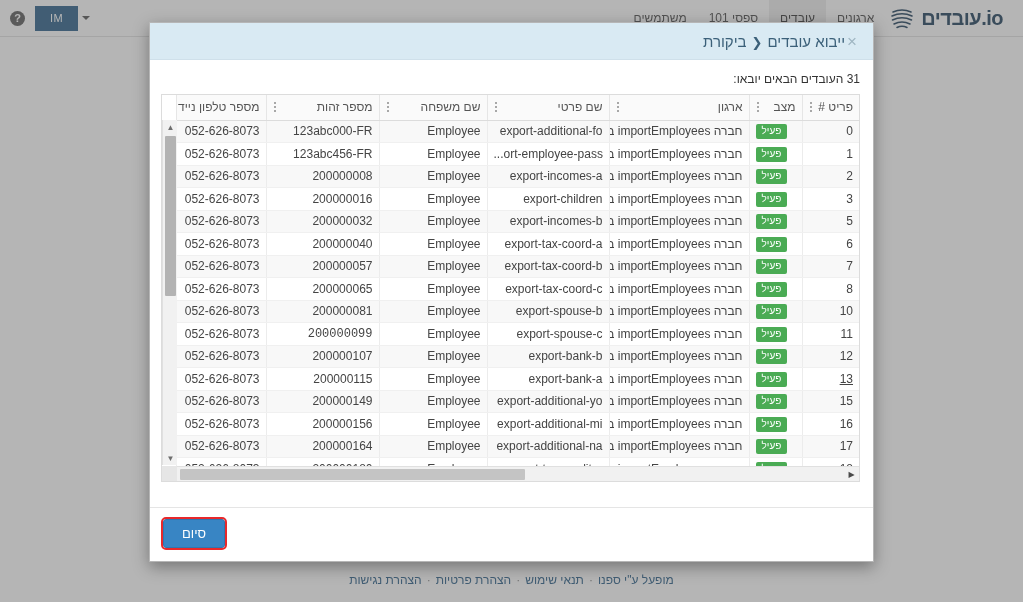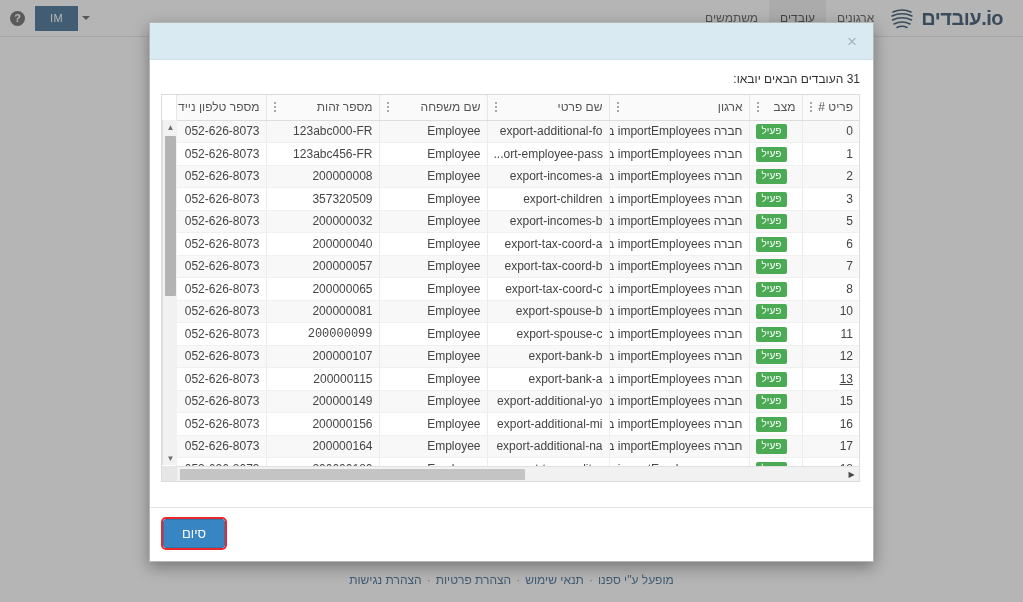--- a/index.html
+++ b/index.html
@@ -348,20 +348,21 @@
             <path d="M5 19 Q13 15 21 19"></path>
             <path d="M8 22.5 Q13 20 18 22.5"></path>
           </g>
         </svg>
       </span>
     </div>
 
     <nav class="nav-links">
       <a class="nav-link" href="#">ארגונים</a>
       <a class="nav-link active" href="#">עובדים</a>
+      <a class="nav-link" href="#">ספסי 101</a>
       <a class="nav-link" href="#">משתמשים</a>
     </nav>
 
     <div class="topbar-right-spacer"></div>
 
     <div class="topbar-left">
       <span class="help-icon">?</span>
       <span class="avatar-wrap">
         <span class="avatar">IM</span>
         <span class="caret-down"></span>
@@ -379,20 +380,23 @@
     <a href="#">הצהרת נגישות</a>
   </div>
 </div>
 
 <div id="overlay"></div>
 
 <div id="modal">
 
   <div class="modal-header">
     <button class="modal-close">×</button>
+    <div class="modal-title">
+      <span>ייבוא עובדים</span><span class="chev">❮</span><span>ביקורת</span>
+    </div>
   </div>
 
   <div class="modal-body">
     <p class="subtitle">31 העובדים הבאים יובאו:</p>
 
     <div class="grid-wrap">
       <table class="grid">
         <thead>
           <tr id="head-row">
               <th style="width: 57px;"><span>פריט #</span><span class="hmenu">
@@ -455,21 +459,21 @@
               <td class="cell-ltr" style="width: 108px;">Employee</td>
               <td class="cell-ltr" style="width: 113px;">200000008</td>
               <td class="cell-ltr" style="width: 90px;">052-626-8073</td>
             </tr>
             <tr>
               <td style="width: 57px;">3</td>
               <td style="width: 53px; text-align: left;"><span class="badge" style="background: rgb(74, 171, 84);">פעיל</span></td>
               <td style="width: 140px;">חברה importEmployees בע"...</td>
               <td class="cell-ltr" style="width: 122px;">export-children</td>
               <td class="cell-ltr" style="width: 108px;">Employee</td>
-              <td class="cell-ltr" style="width: 113px;">357320509</td>
+              <td class="cell-ltr" style="width: 113px;">200000016</td>
               <td class="cell-ltr" style="width: 90px;">052-626-8073</td>
             </tr>
             <tr>
               <td style="width: 57px;">5</td>
               <td style="width: 53px; text-align: left;"><span class="badge" style="background: rgb(74, 171, 84);">פעיל</span></td>
               <td style="width: 140px;">חברה importEmployees בע"...</td>
               <td class="cell-ltr" style="width: 122px;">export-incomes-b</td>
               <td class="cell-ltr" style="width: 108px;">Employee</td>
               <td class="cell-ltr" style="width: 113px;">200000032</td>
               <td class="cell-ltr" style="width: 90px;">052-626-8073</td>

